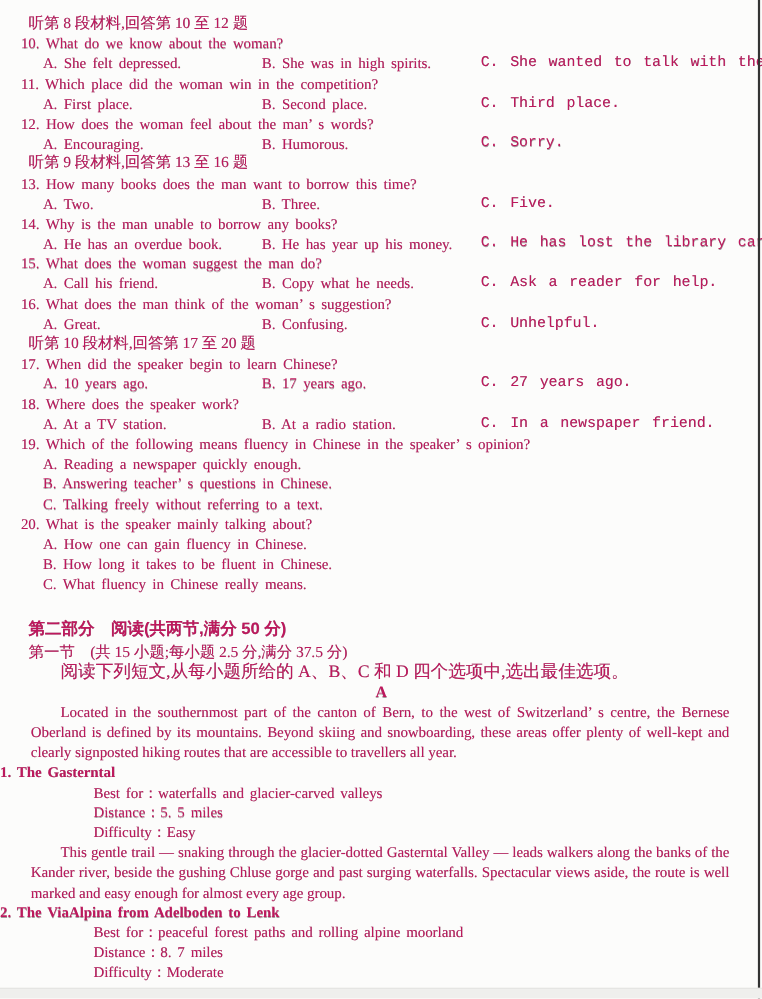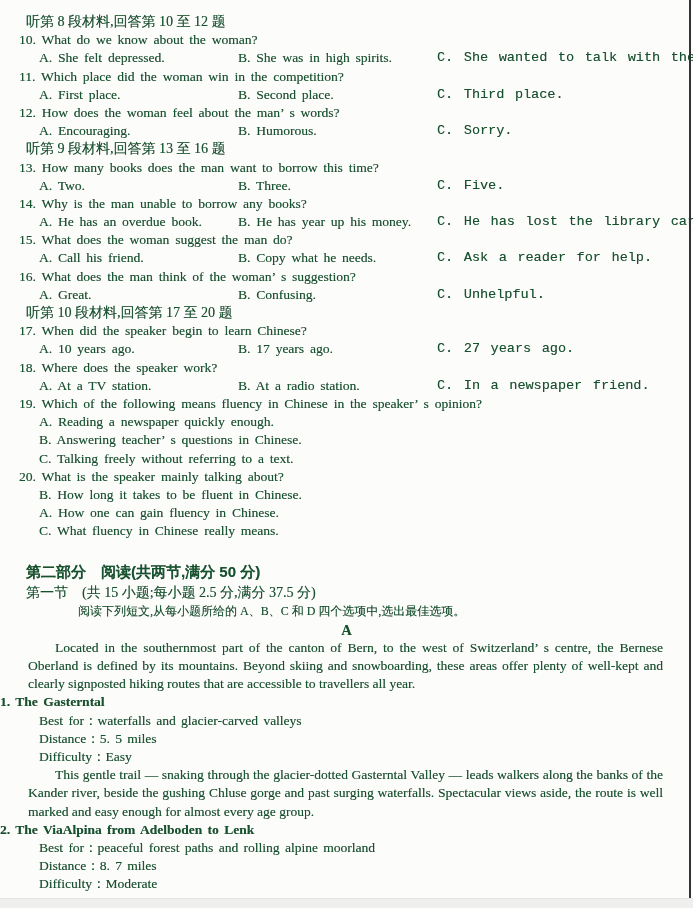--- a/index.html
+++ b/index.html
@@ -1,18 +1,18 @@
 <!DOCTYPE html>
 <html><head>
 <meta charset="utf-8">
 <style>
   html,body{margin:0;padding:0;background:#fff;}
   .page{
     position:relative;width:693px;height:908px;overflow:hidden;
-    background:#fcfcfb;color:#14532d;
+    background:#fcfcfb;color:#be185d;
     font-family:"Liberation Serif","DejaVu Serif",serif;
     font-size:13.5px;
     text-shadow:0.2px 0.2px 0.3px rgba(20,20,20,0.40);
   }
   .content{position:absolute;top:13px;left:0;right:0;}
   .line{height:18.2px;line-height:18.2px;white-space:nowrap;}
   .cnh{padding-left:26px;font-size:14px;}
   .q{padding-left:19px;word-spacing:2.5px;}
   .opts{position:relative;word-spacing:2.5px;padding-left:28px;}
   .opts .o1{position:absolute;left:39px;top:0;}
@@ -20,25 +20,25 @@
   .opts .o3{position:absolute;left:437px;top:0;font-family:Liberation Mono, monospace;}
   .ostack{padding-left:39px;word-spacing:2.5px;}
   .part-gap{height:21px;}
   .part-title{
     padding-left:26px;height:21px;line-height:21px;
     font-family:"Liberation Sans","DejaVu Sans",sans-serif;
     font-weight:bold;font-size:15px;white-space:nowrap;
   }
   .section-line{padding-left:26px;height:20px;line-height:20px;white-space:nowrap;font-size:14px;}
   .section-label{font-family:"Liberation Sans","DejaVu Sans",sans-serif;font-weight:normal;margin-top:24px;}
-  .instr{padding-left:78px;font-size:12px;}
+  .instr{padding-left:55px;font-size:16px;}
   .plabel{text-align:center;font-weight:bold;font-size:14.5px;}
   .para{margin:0 30px 0 28px;text-align:justify;text-indent:27px;line-height:18.2px;}
   .trail-title{font-weight:bold;word-spacing:2px;}
-  .spec{padding-left:39px;word-spacing:2px;}
+  .spec{padding-left:39px;word-spacing:2px;margin-left:46px;}
   .scan-right-line{position:absolute;left:689px;top:0;width:2px;height:908px;background:#333;}
   .bottom-band{position:absolute;left:0;bottom:0;width:693px;height:9px;background:#efefed;border-top:1px solid #e4e4e1;}
 </style>
 </head>
 <body>
 
 <div class="page">
   <div class="content">
 
     <div class="line cnh">听第 8 段材料,回答第 10 至 12 题</div>
@@ -109,22 +109,22 @@
       <span class="o2">B. At a radio station.</span>
       <span class="o3">C. In a newspaper friend.</span>
     </div>
 
     <div class="line q">19. Which of the following means fluency in Chinese in the speaker’ s opinion?</div>
     <div class="line ostack">A. Reading a newspaper quickly enough.</div>
     <div class="line ostack">B. Answering teacher’ s questions in Chinese.</div>
     <div class="line ostack">C. Talking freely without referring to a text.</div>
 
     <div class="line q">20. What is the speaker mainly talking about?</div>
+    <div class="line ostack">A. How one can gain fluency in Chinese.</div>
     <div class="line ostack">B. How long it takes to be fluent in Chinese.</div>
-    <div class="line ostack">A. How one can gain fluency in Chinese.</div>
     <div class="line ostack">C. What fluency in Chinese really means.</div>
 
     <div class="part-gap"></div>
     <div class="part-title">第二部分　阅读(共两节,满分 50 分)</div>
     <div class="section-line">
       <span class="section-label">第一节</span><span>　(共 15 小题;每小题 2.5 分,满分 37.5 分)</span>
     </div>
     <div class="line instr">阅读下列短文,从每小题所给的 A、B、C 和 D 四个选项中,选出最佳选项。</div>
     <div class="line plabel">A</div>
 

